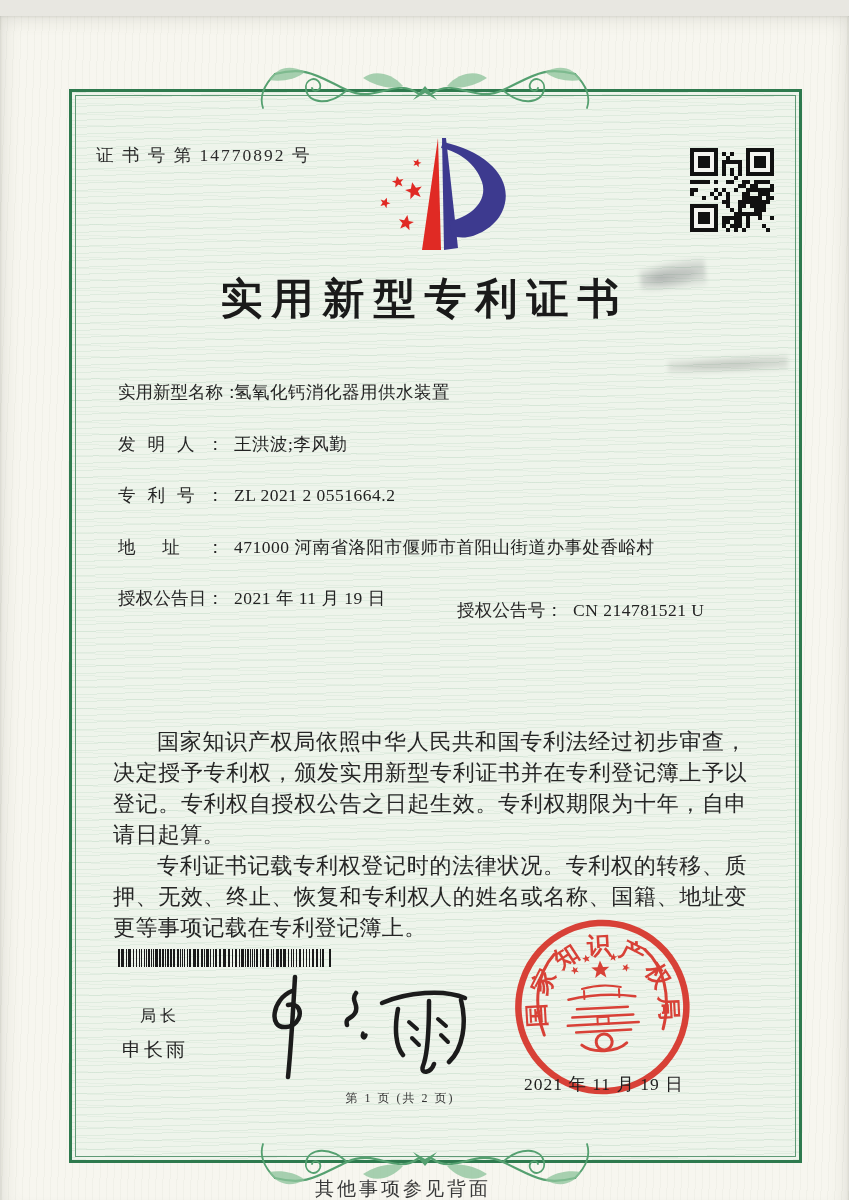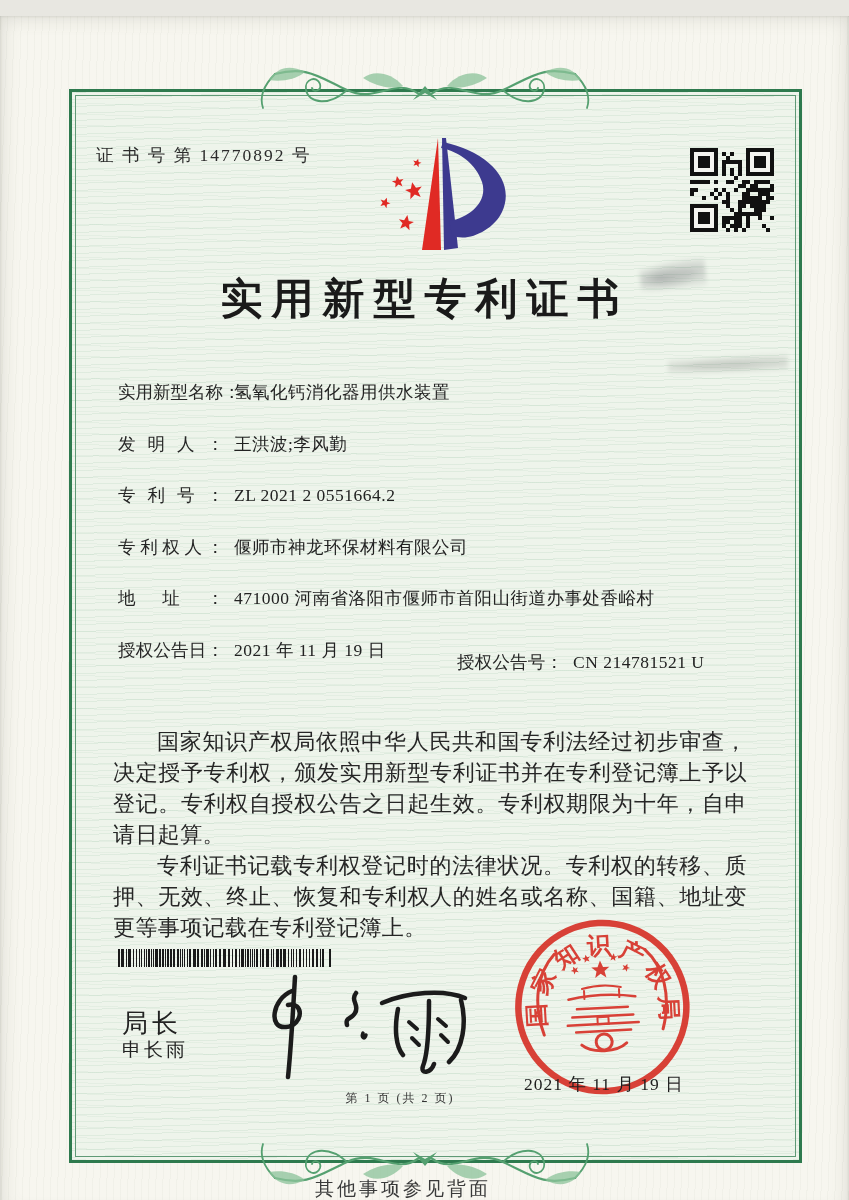--- a/index.html
+++ b/index.html
@@ -32,21 +32,21 @@
   .title{position:absolute;left:0;right:0;top:255px;text-align:center;font-size:42px;font-weight:700;
     letter-spacing:9px;color:#1a1a1a;z-index:6;}
   .fields{position:absolute;left:118px;top:362px;width:630px;z-index:6;}
   .field-row{position:relative;height:28px;margin-bottom:23.5px;font-size:17.5px;line-height:28px;white-space:nowrap;}
   .flabel{display:inline-block;width:106px;text-align:justify;text-align-last:justify;vertical-align:top;color:#262626;}
   .fvalue{display:inline-block;margin-left:10px;letter-spacing:.5px;color:#222;}
   .pair2{position:absolute;left:339px;top:12px;}
   .body-text{position:absolute;left:113px;top:710px;width:634px;z-index:6;font-size:22px;line-height:31px;color:#262626;}
   .body-text p{margin:0;text-indent:2em;text-align:justify;letter-spacing:.4px;}
   .barcode{position:absolute;left:118px;top:933px;width:215px;height:18px;z-index:6;}
-  .sig-title{position:absolute;left:122px;top:990px;font-family:Liberation Sans, sans-serif;font-size:26px;letter-spacing:4px;color:#222;z-index:6;}
+  .sig-title{position:absolute;left:140px;top:990px;font-family:Liberation Sans, sans-serif;font-size:16px;letter-spacing:4px;color:#222;z-index:6;}
   .sig-name{position:absolute;left:122px;top:1021px;font-family:var(--sans);font-size:19px;letter-spacing:3px;color:#222;z-index:6;}
   .signature{position:absolute;left:252px;top:955px;width:235px;height:115px;z-index:7;}
   .seal{position:absolute;left:505px;top:896px;width:195px;height:195px;z-index:8;transform:rotate(-3deg);}
   .seal-date{position:absolute;left:524px;top:1056px;width:220px;font-size:17.5px;letter-spacing:1px;color:#1e1e1e;z-index:9;}
   .page-num{position:absolute;left:300px;top:1074px;width:200px;text-align:center;font-size:12px;letter-spacing:2px;color:#333;z-index:6;}
   .footer-note{position:absolute;left:315px;top:1160px;width:200px;text-align:left;font-size:19px;letter-spacing:3px;color:#3a3a3a;z-index:6;}
   .smudge{position:absolute;pointer-events:none;filter:blur(2px);z-index:4;}
   .smudge1{left:640px;top:245px;width:66px;height:32px;opacity:.45;transform:rotate(-6deg);
     background:radial-gradient(ellipse at 30% 50%, rgba(55,55,65,.7), transparent 60%),
                radial-gradient(ellipse at 78% 40%, rgba(55,55,65,.5), transparent 65%);}
@@ -257,23 +257,20 @@
     <div class="field-row">
       <span class="flabel">实用新型名称：</span><span class="fvalue">氢氧化钙消化器用供水装置</span>
     </div>
     <div class="field-row">
       <span class="flabel">发明人：</span><span class="fvalue">王洪波;李风勤</span>
     </div>
     <div class="field-row">
       <span class="flabel">专利号：</span><span class="fvalue">ZL 2021 2 0551664.2</span>
     </div>
     <div class="field-row">
-      <span class="flabel">专利权人：</span><span class="fvalue">偃师市神龙环保材料有限公司</span>
-    </div>
-    <div class="field-row">
       <span class="flabel">地址：</span><span class="fvalue">471000 河南省洛阳市偃师市首阳山街道办事处香峪村</span>
     </div>
     <div class="field-row">
       <span class="flabel">授权公告日：</span><span class="fvalue">2021 年 11 月 19 日</span>
       <span class="pair2">
         <span class="flabel">授权公告号：</span><span class="fvalue">CN 214781521 U</span>
       </span>
     </div>
   </div>
 

